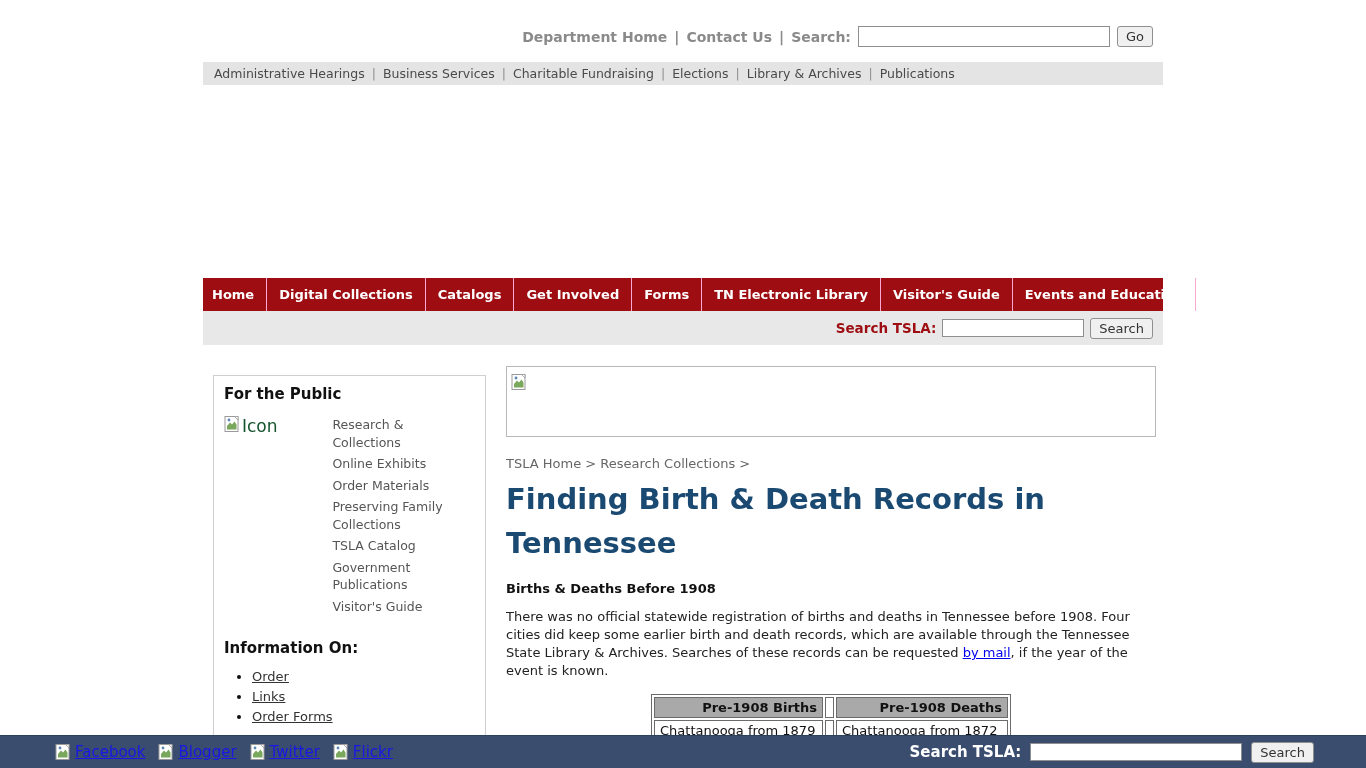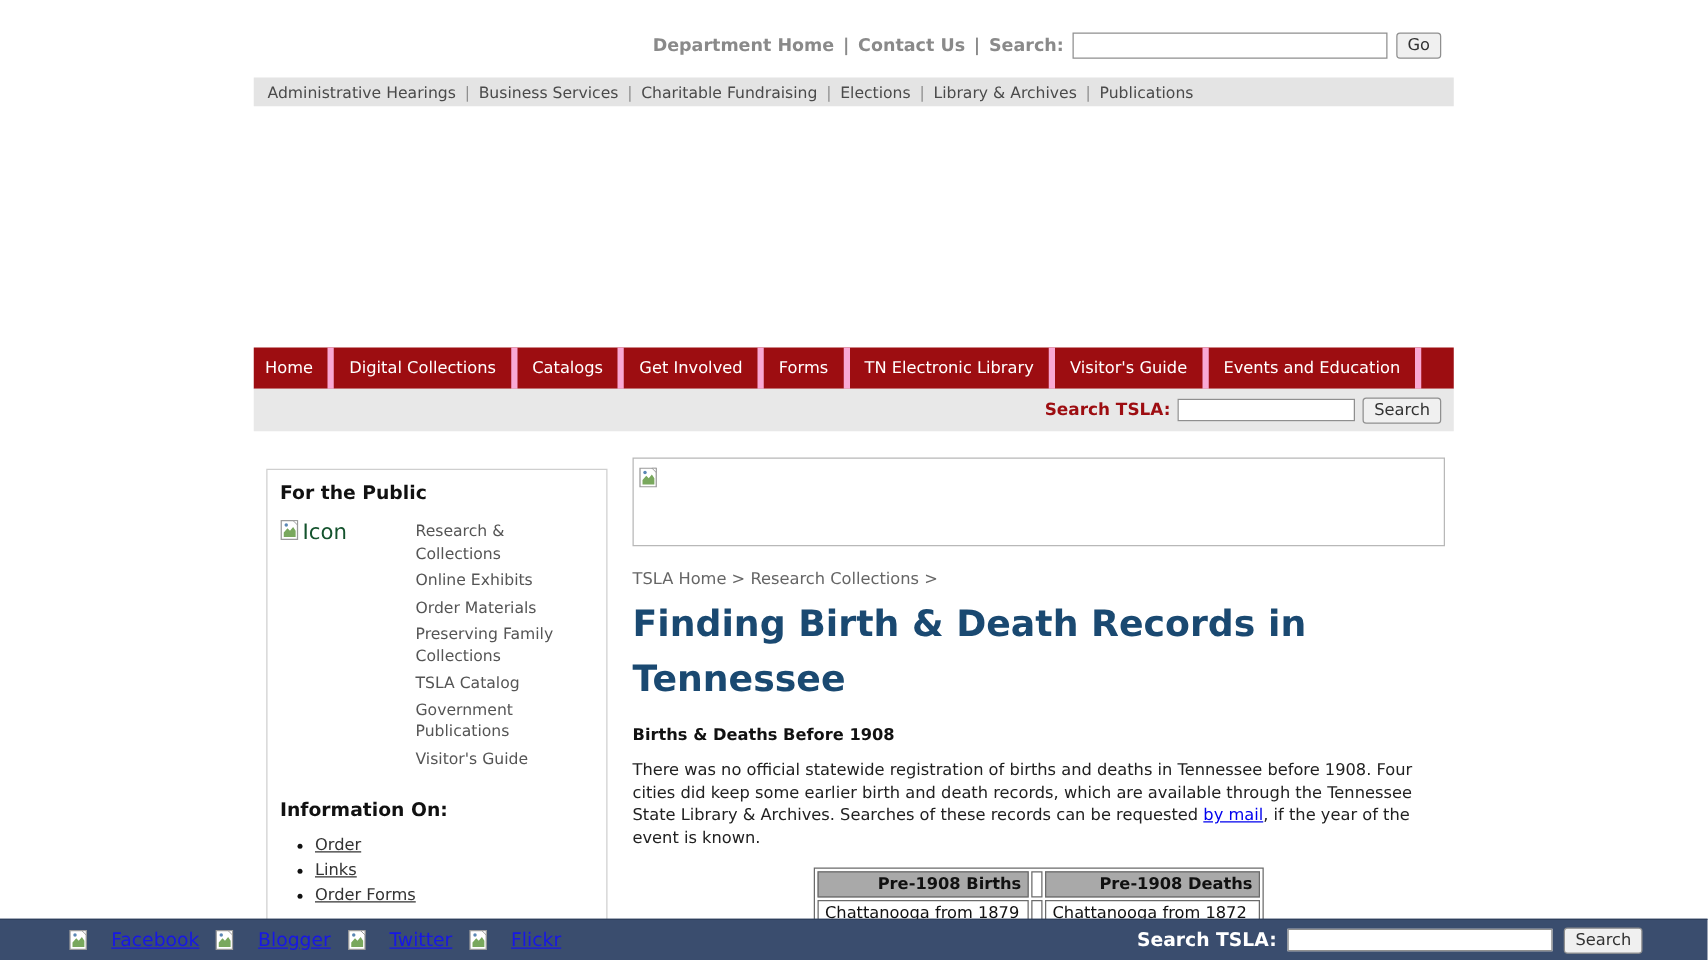--- a/index.html
+++ b/index.html
@@ -33,22 +33,22 @@
   }
   .dept-bar a{ color:#4a4a4a; text-decoration:none; }
   .dept-bar .sep{ color:#8f8f8f; margin:0 7px; }
 
   
   .main-nav{
     position:absolute; top:278px; left:203px; width:960px; height:33px;
     background:#9d0d11; display:flex;
   }
   .main-nav a{
-    color:#fff; font-size:13px; font-weight:normal; line-height:33px;
-    padding:0 12px; text-decoration:none; border-right:5px solid #f9a8d4;
+    color:#fff; font-size:13px; font-weight:bold; line-height:33px;
+    padding:0 12px; text-decoration:none; border-right:1px solid #f9a8d4;
     white-space:nowrap;
   }
   .main-nav a:first-child{ padding-left:9px; }
 
   
   .tsla-bar{
     position:absolute; top:311px; left:203px; width:960px; height:34px;
     background:#e8e8e8; display:flex; align-items:center; justify-content:flex-end;
     gap:6px; padding-right:10px;
   }
@@ -93,21 +93,21 @@
   th.spacer, td.spacer{ background:#fff; width:9px; padding:0; }
   .col-b{ width:169px; } .col-d{ width:172px; }
 
   
   .footer{
     position:absolute; top:735px; left:0; width:1366px; height:33px;
     background:#3a4d6e; display:flex; align-items:center; z-index:10;
     padding:0 52px 0 55px; border-top:1px solid #2e3f5c;
   }
   .social{ display:flex; gap:13px; align-items:center; }
-  .social a{ color:#1717e6; font-size:15px; text-decoration:underline; display:flex; align-items:center; gap:18px; }
+  .social a{ color:#1717e6; font-size:15px; text-decoration:underline; display:flex; align-items:center; gap:4px; }
   .footer-search{ margin-left:auto; display:flex; align-items:center; gap:9px; }
   .footer-search .white-label{ color:#fff; font-weight:bold; font-size:15px; }
   .footer-search input{ width:212px; height:18px; border:1px solid #8f8f8f; font-size:12px; padding:0 3px; }
 </style>
 </head>
 <body>
 
 <svg width="0" height="0" style="position:absolute">
   <defs>
     <g id="broken-img">

